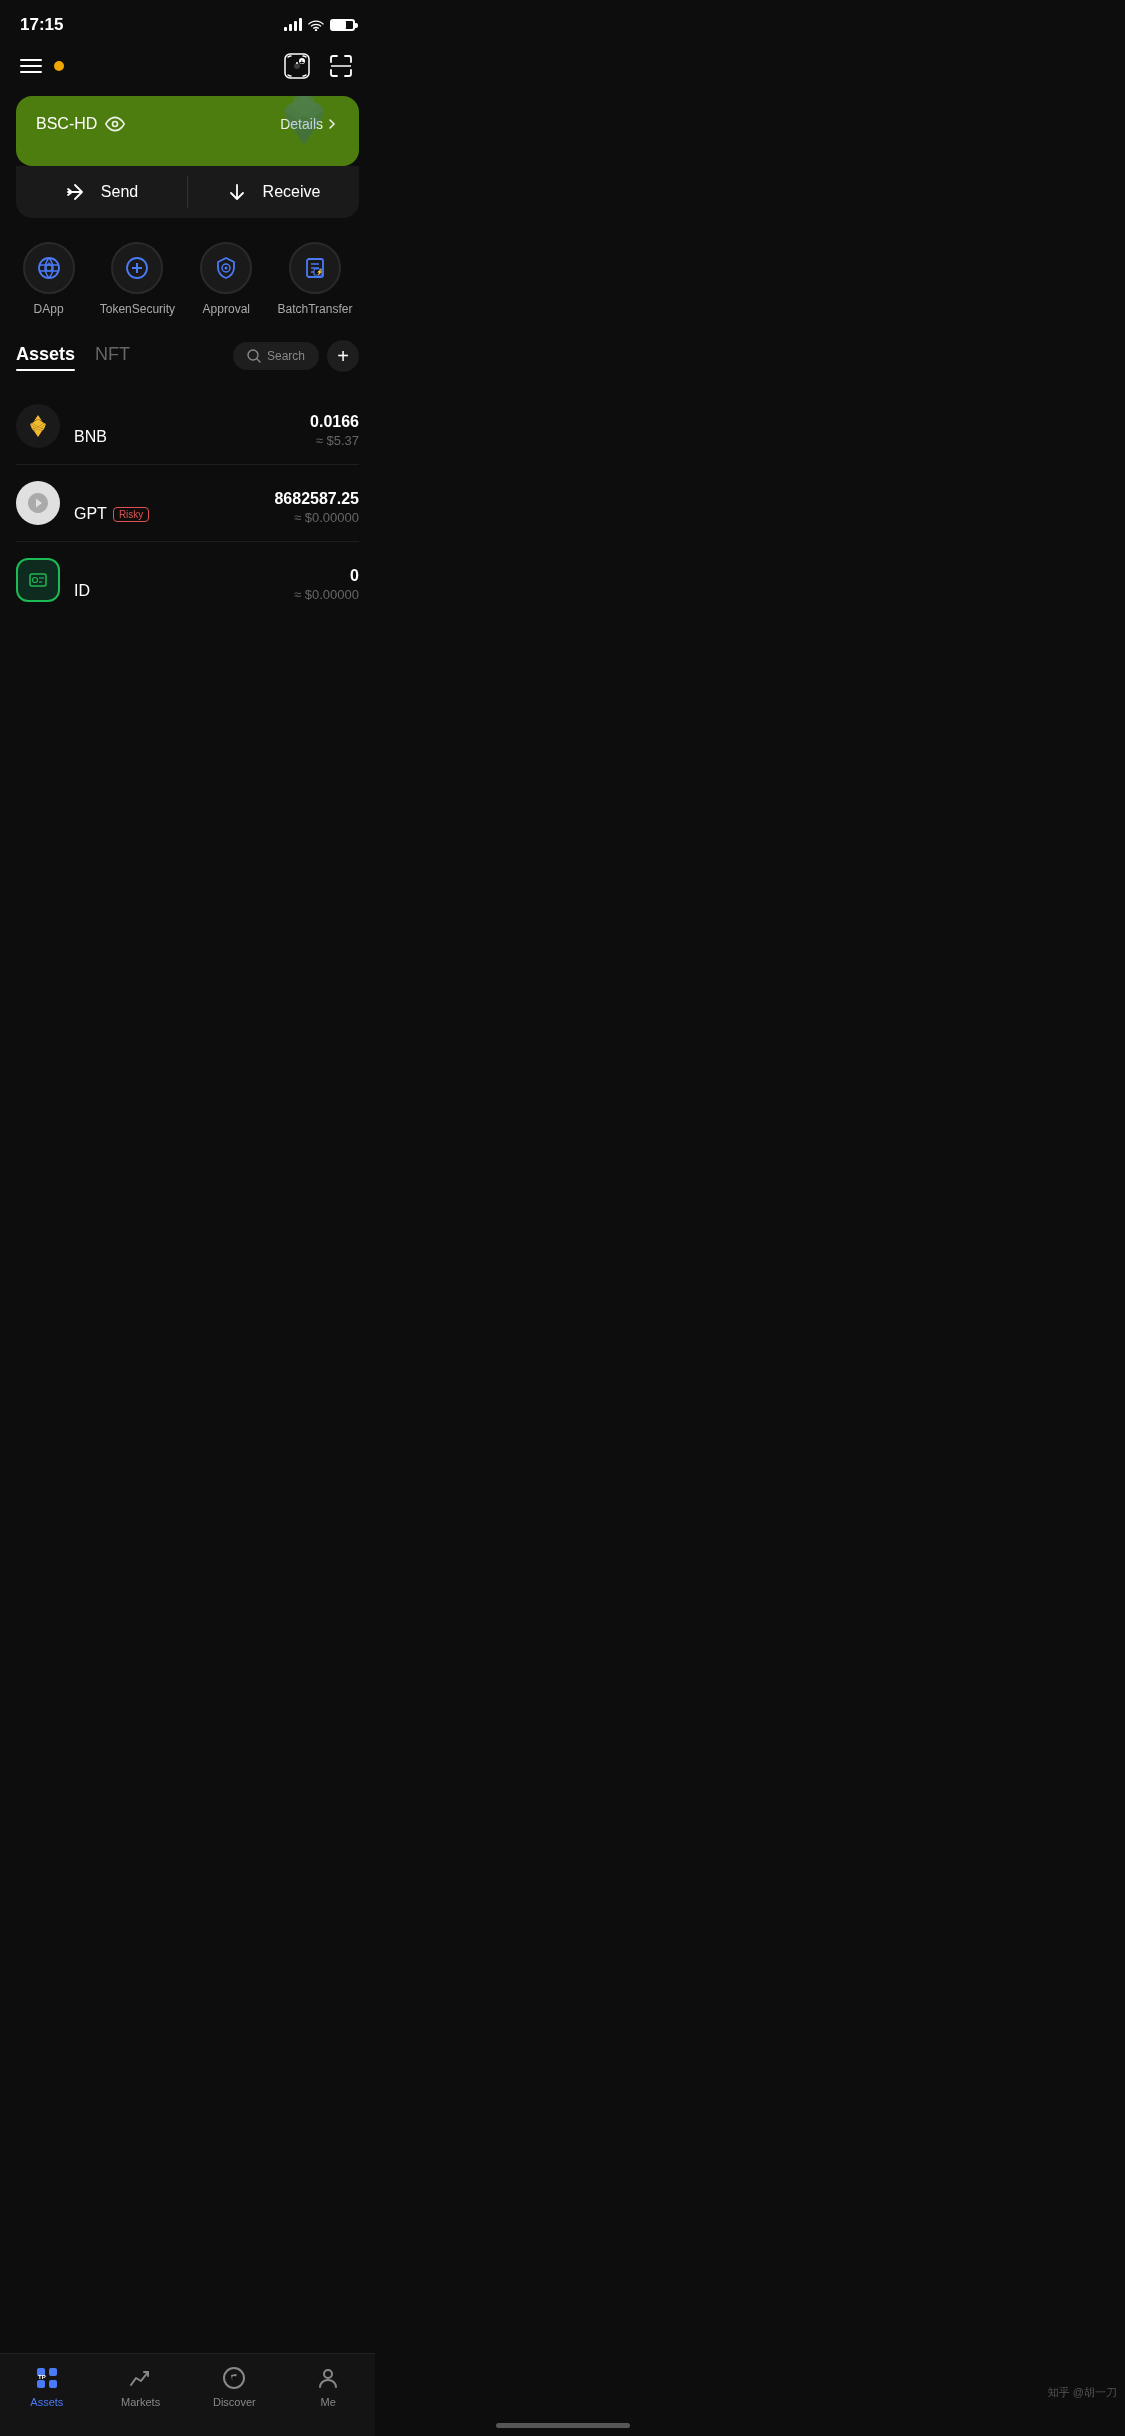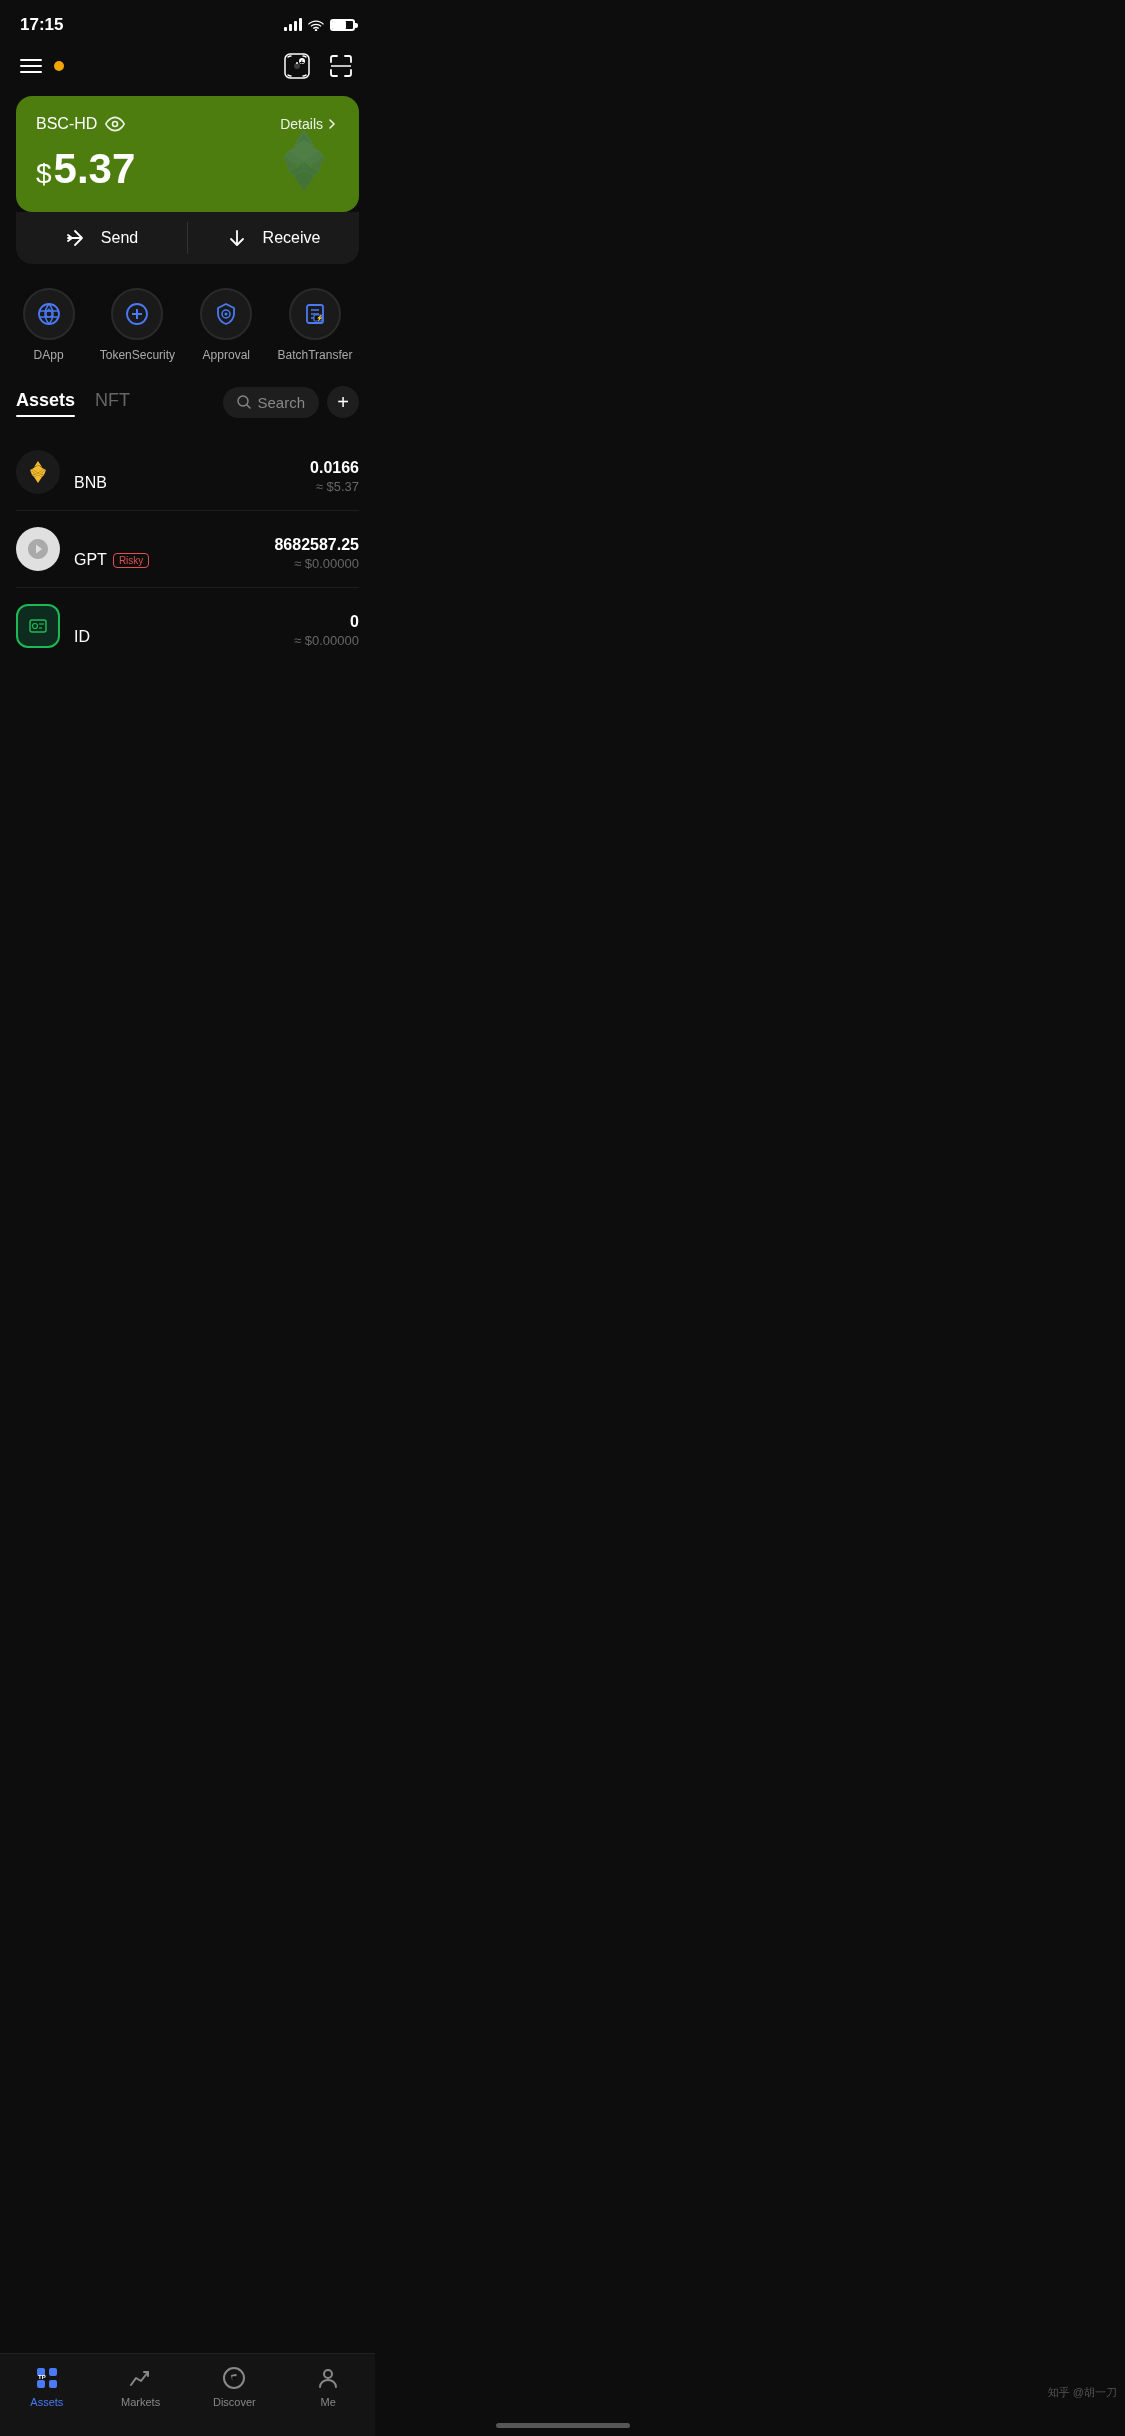--- a/index.html
+++ b/index.html
@@ -313,21 +313,21 @@
       display: flex;
       align-items: center;
       gap: 6px;
       background: #1e1e1e;
       border-radius: 20px;
       padding: 7px 14px;
       cursor: pointer;
     }
 
     .search-pill-text {
-      font-size: 15px;
+      font-size: 12px;
       color: #888;
     }
 
     .add-btn {
       width: 32px;
       height: 32px;
       border-radius: 50%;
       background: #1e1e1e;
       display: flex;
       align-items: center;
@@ -576,23 +576,20 @@
         <path d="M1 12s4-8 11-8 11 8 11 8-4 8-11 8-11-8-11-8z"></path>
         <circle cx="12" cy="12" r="3"></circle>
       </svg>
     </div>
     <div class="details-link">
       <span>Details</span>
       <svg width="14" height="14" viewBox="0 0 14 14" fill="none">
         <path d="M5 3l4 4-4 4" stroke="white" stroke-width="1.5" stroke-linecap="round"></path>
       </svg>
     </div>
-  </div>
-  <div class="wallet-balance">
-    <span class="currency">$</span><span>5.37</span>
   </div>
 
   <div class="bnb-watermark">
     <svg width="70" height="70" viewBox="0 0 70 70" fill="none">
       <polygon points="35,5 45,20 35,15 25,20" fill="#2f6de1" stroke="#6090e8" stroke-width="1"></polygon>
       <polygon points="20,25 35,15 50,25 35,35" fill="#5585e8" stroke="#6090e8" stroke-width="0.5"></polygon>
       <polygon points="15,30 20,25 35,35 30,40" fill="#4a7be0" stroke="#6090e8" stroke-width="0.5"></polygon>
       <polygon points="55,30 50,25 35,35 40,40" fill="#4a7be0" stroke="#6090e8" stroke-width="0.5"></polygon>
       <polygon points="15,30 20,45 35,35 30,40" fill="#3a68c8" stroke="#5580e0" stroke-width="0.5"></polygon>
       <polygon points="55,30 50,45 35,35 40,40" fill="#3a68c8" stroke="#5580e0" stroke-width="0.5"></polygon>

